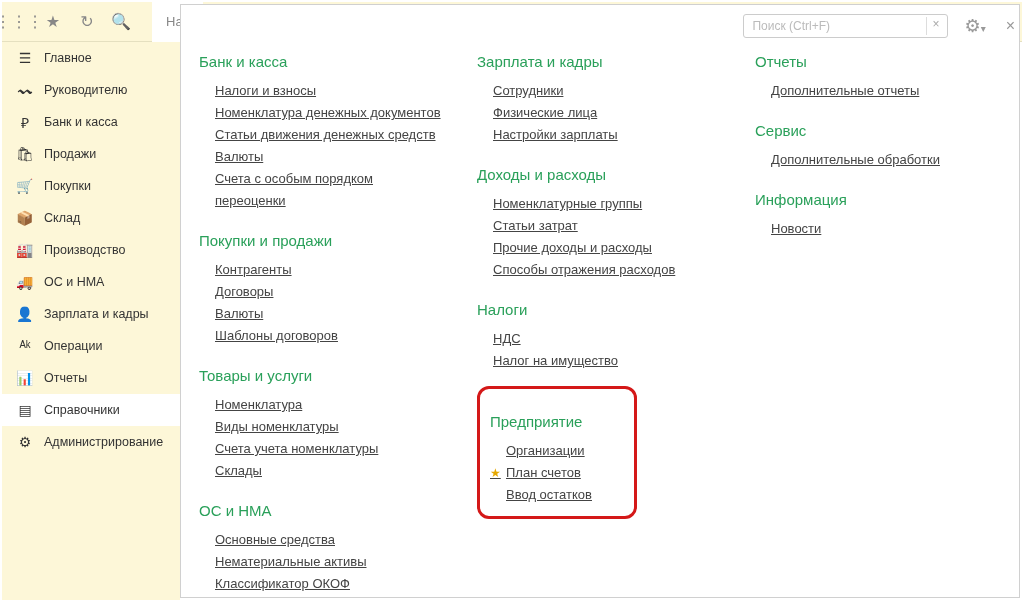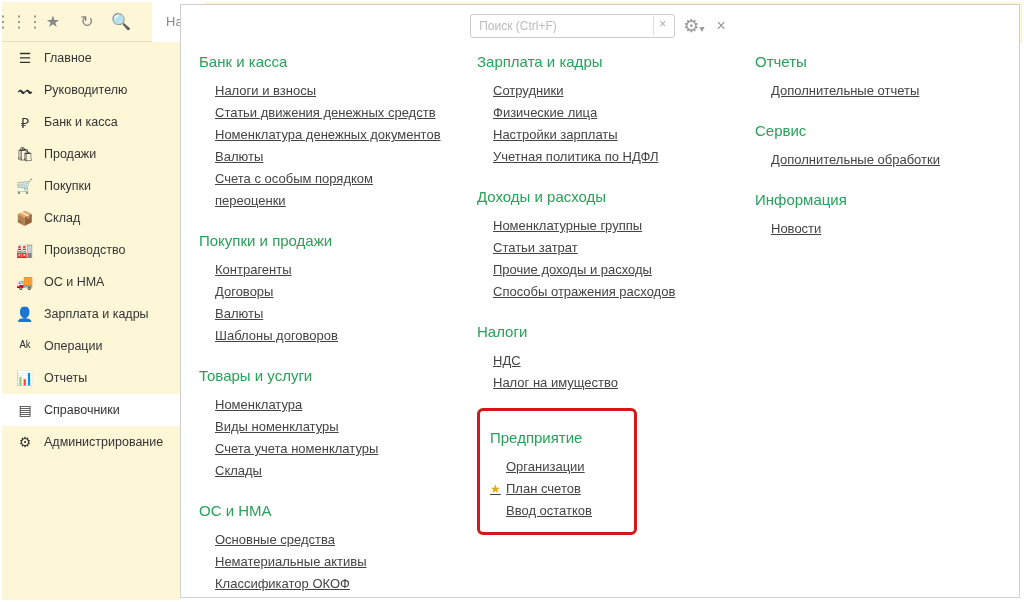--- a/index.html
+++ b/index.html
@@ -33,22 +33,22 @@
   }
   .navitem.active { background: #fff; }
   .navitem .ic { width: 18px; text-align: center; font-size: 14px; color: #333; }
 
   
   .panel {
     position: absolute; left: 180px; top: 4px; right: 4px; bottom: 4px;
     background: #fff; border: 1px solid #d0d0d0;
   }
   .panel-header {
-    height: 42px; display: flex; align-items: center; justify-content: center;
-    gap: 2px;
+    height: 42px; display: flex; align-items: center; justify-content: flex-end;
+    gap: 10px;
   }
   .search-wrap { position: relative; }
   .search {
     width: 205px; height: 24px; border: 1px solid #ccc; border-radius: 3px;
     padding: 2px 22px 2px 8px; font-size: 12px; color: #555;
   }
   .search::placeholder { color: #bbb; }
   .search-clear {
     position: absolute; right: 4px; top: 3px; width: 18px; height: 18px;
     border-left: 1px solid #ddd; text-align: center; font-size: 12px; color: #aaa;
@@ -66,22 +66,22 @@
     color: #2aa05a; font-size: 15px; margin-top: 20px; margin-bottom: 10px; cursor: pointer;
   }
   .group-title:first-child { margin-top: 0; }
   .link-list { padding-left: 16px; }
   .link {
     font-size: 13px; color: #444; line-height: 22px; cursor: pointer;
     display: flex; align-items: center; gap: 6px; text-decoration: underline;
   }
   .link .star { color: #e6a800; font-size: 12px; margin-left: -16px; width: 10px; }
   .highlight-box {
-    border: 3px solid #d41818; border-radius: 6px;
-    padding: 18px 10px 10px 10px; margin-top: 14px;
+    border: 3px solid #d41818; border-radius: 12px;
+    padding: 24px 10px 10px 10px; margin-top: 14px;
     width: max-content; min-width: 160px;
   }
   .highlight-box .group-title { margin-top: 0; }
 </style>
 </head>
 <body>
 
 <div class="toolbar">
   <div class="tbtn">⋮⋮⋮</div>
   <div class="tbtn">★</div>
@@ -155,24 +155,24 @@
     <div class="closebtn">×</div>
   </div>
   <div class="columns" id="columns">
       <div class="col">
         <div class="group-title">Банк и касса</div>
         <div class="link-list">
           <div class="link">
             <span>Налоги и взносы</span>
           </div>
           <div class="link">
+            <span>Номенклатура денежных документов</span>
+          </div>
+          <div class="link">
             <span>Статьи движения денежных средств</span>
-          </div>
-          <div class="link">
-            <span>Номенклатура денежных документов</span>
           </div>
           <div class="link">
             <span>Валюты</span>
           </div>
           <div class="link">
             <span>Счета с особым порядком переоценки</span>
           </div>
         </div>
         <div class="group-title">Покупки и продажи</div>
         <div class="link-list">
@@ -221,23 +221,20 @@
         <div class="group-title">Зарплата и кадры</div>
         <div class="link-list">
           <div class="link">
             <span>Сотрудники</span>
           </div>
           <div class="link">
             <span>Физические лица</span>
           </div>
           <div class="link">
             <span>Настройки зарплаты</span>
-          </div>
-          <div class="link">
-            <span>Учетная политика по НДФЛ</span>
           </div>
         </div>
         <div class="group-title">Доходы и расходы</div>
         <div class="link-list">
           <div class="link">
             <span>Номенклатурные группы</span>
           </div>
           <div class="link">
             <span>Статьи затрат</span>
           </div>

